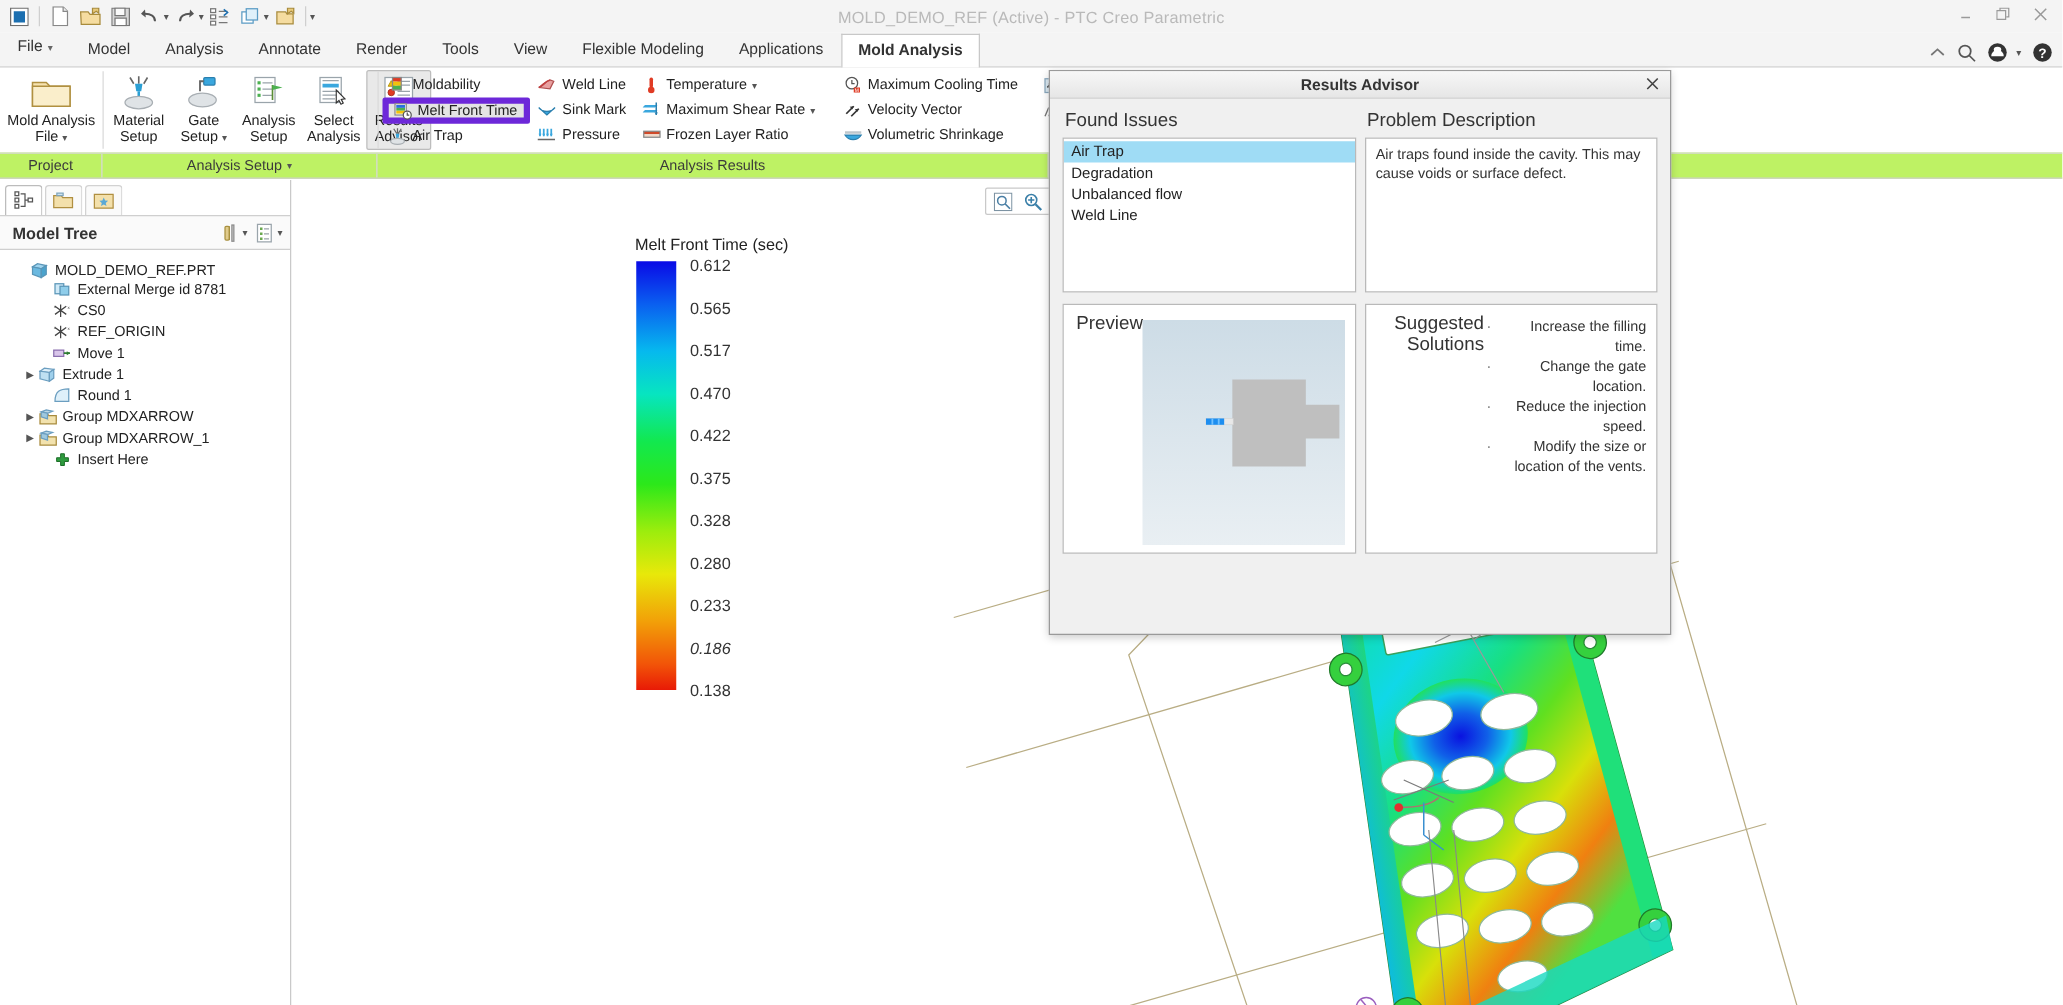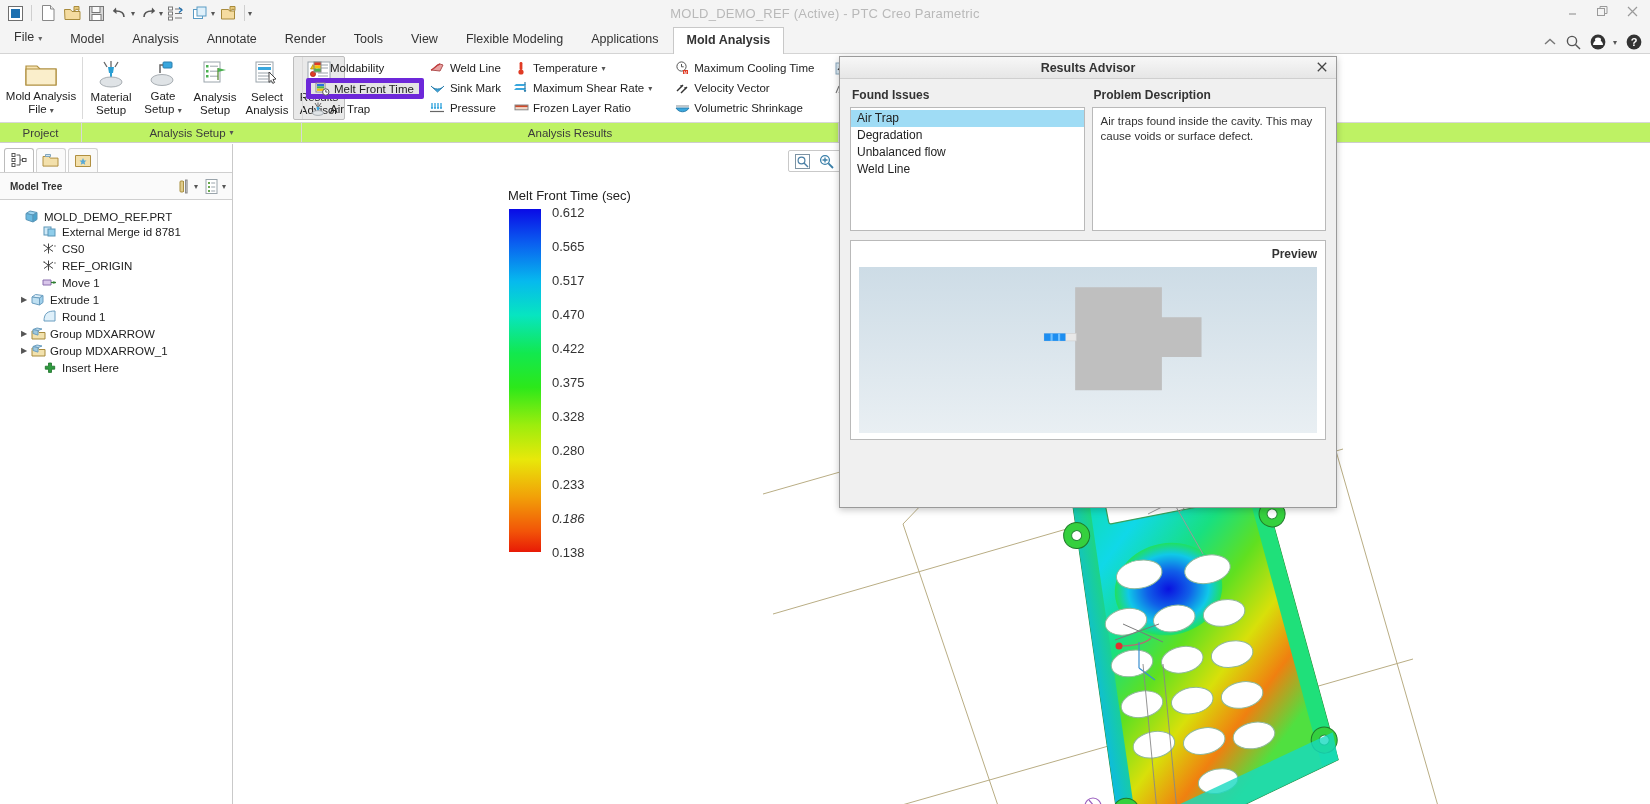--- a/index.html
+++ b/index.html
@@ -138,21 +138,21 @@
     border-radius:3px 3px 0 0;
     background:#fafafa;
   }
   .ltab.active { background:#fff; border-color:#bcbcbc; }
   .mt-header {
     height:28px; display:flex; align-items:center;
     padding:0 6px 0 10px;
     border-top:1px solid #cfcfcf; border-bottom:1px solid #cfcfcf;
     background:#fafafa;
   }
-  .mt-title { font-size:10px; font-weight:bold; color:#333; flex:1; }
+  .mt-title { font-size:13px; font-weight:bold; color:#333; flex:1; }
   .mt-tool { display:flex; align-items:center; gap:2px; margin-left:6px; }
   .tree { padding:6px 0 0 6px; }
   .trow {
     display:flex; align-items:center; height:17px;
     font-size:11.5px; color:#222; white-space:nowrap;
     padding-left:2px;
   }
   .texp { width:12px; text-align:center; font-size:8px; color:#555; flex:0 0 12px; }
   .tico { width:16px; height:14px; margin-right:4px; display:flex; align-items:center; justify-content:center; flex:0 0 16px; }
 
@@ -217,36 +217,36 @@
   }
   .dlg-close {
     position:absolute; right:6px; top:2px;
     width:16px; height:16px;
     display:flex; align-items:center; justify-content:center;
     font-size:14px; color:#444; line-height:14px;
   }
   .dlg-body { flex:1; padding:8px 10px 0 10px; display:flex; flex-direction:column; }
   .dlg-row { display:flex; gap:7px; }
   .dlg-col { flex:1; display:flex; flex-direction:column; }
-  .dlg-h { font-size:12px; font-weight:bold; color:#333; margin:1px 0 5px 2px; }
+  .dlg-h { font-size:15px; font-weight:normal; color:#333; margin:1px 0 5px 2px; }
   .listbox {
     background:#fff; border:1px solid #b9b9b9;
     height:124px; padding:2px 0; overflow:hidden;
   }
   .litem { padding:1px 6px; font-size:12px; color:#222; line-height:15px; }
   .litem.sel { background:#9fdcf5; }
   .textbox {
     background:#fff; border:1px solid #b9b9b9;
     height:124px; padding:6px 8px; font-size:11.5px; color:#333; line-height:15px;
   }
   .panel2 {
     background:#fff; border:1px solid #b9b9b9;
     height:200px; padding:6px 8px;
     margin-top:9px;
-    display:flex; flex-direction:column;text-align:right;
+    display:flex; flex-direction:row;text-align:right;
   }
   .preview-area {
     flex:1; margin-top:6px;
     background:linear-gradient(to bottom,#cddce6,#e9eff3);
     position:relative; overflow:hidden;
   }
   .sol-list { margin-top:4px; }
   .sol-item { font-size:11.5px; color:#333; line-height:16px; padding-left:12px; position:relative; }
   .sol-item::before { content:"\00B7"; position:absolute; left:2px; color:#777; }
   .dlg-footer {
@@ -1157,17 +1157,28 @@
               <svg width="100%" height="100%" viewBox="0 0 222 155" preserveAspectRatio="xMidYMid meet">
                 <path d="M99 19 H180 V47 H217 V84 H180 V115 H99 Z" fill="#bfbfbf"></path>
                 <rect x="70" y="62" width="30" height="7" fill="#e8e8e8" stroke="#cfcfcf" stroke-width=".6"></rect>
                 <rect x="70" y="62" width="20" height="7" fill="#1d8ef0"></rect>
                 <rect x="76" y="62" width="2" height="7" fill="#6fc0ff"></rect>
                 <rect x="83" y="62" width="2" height="7" fill="#6fc0ff"></rect>
               </svg>
             </div>
           </div>
         </div>
+        <div class="dlg-col">
+          <div class="panel2">
+            <div class="dlg-h" style="margin:0 0 0 2px;">Suggested Solutions</div>
+            <div class="sol-list">
+              <div class="sol-item">Increase the filling time.</div>
+              <div class="sol-item">Change the gate location.</div>
+              <div class="sol-item">Reduce the injection speed.</div>
+              <div class="sol-item">Modify the size or location of the vents.</div>
+            </div>
+          </div>
+        </div>
       </div>
     </div>
   </div>
 
 </div>
 
 </body></html>

